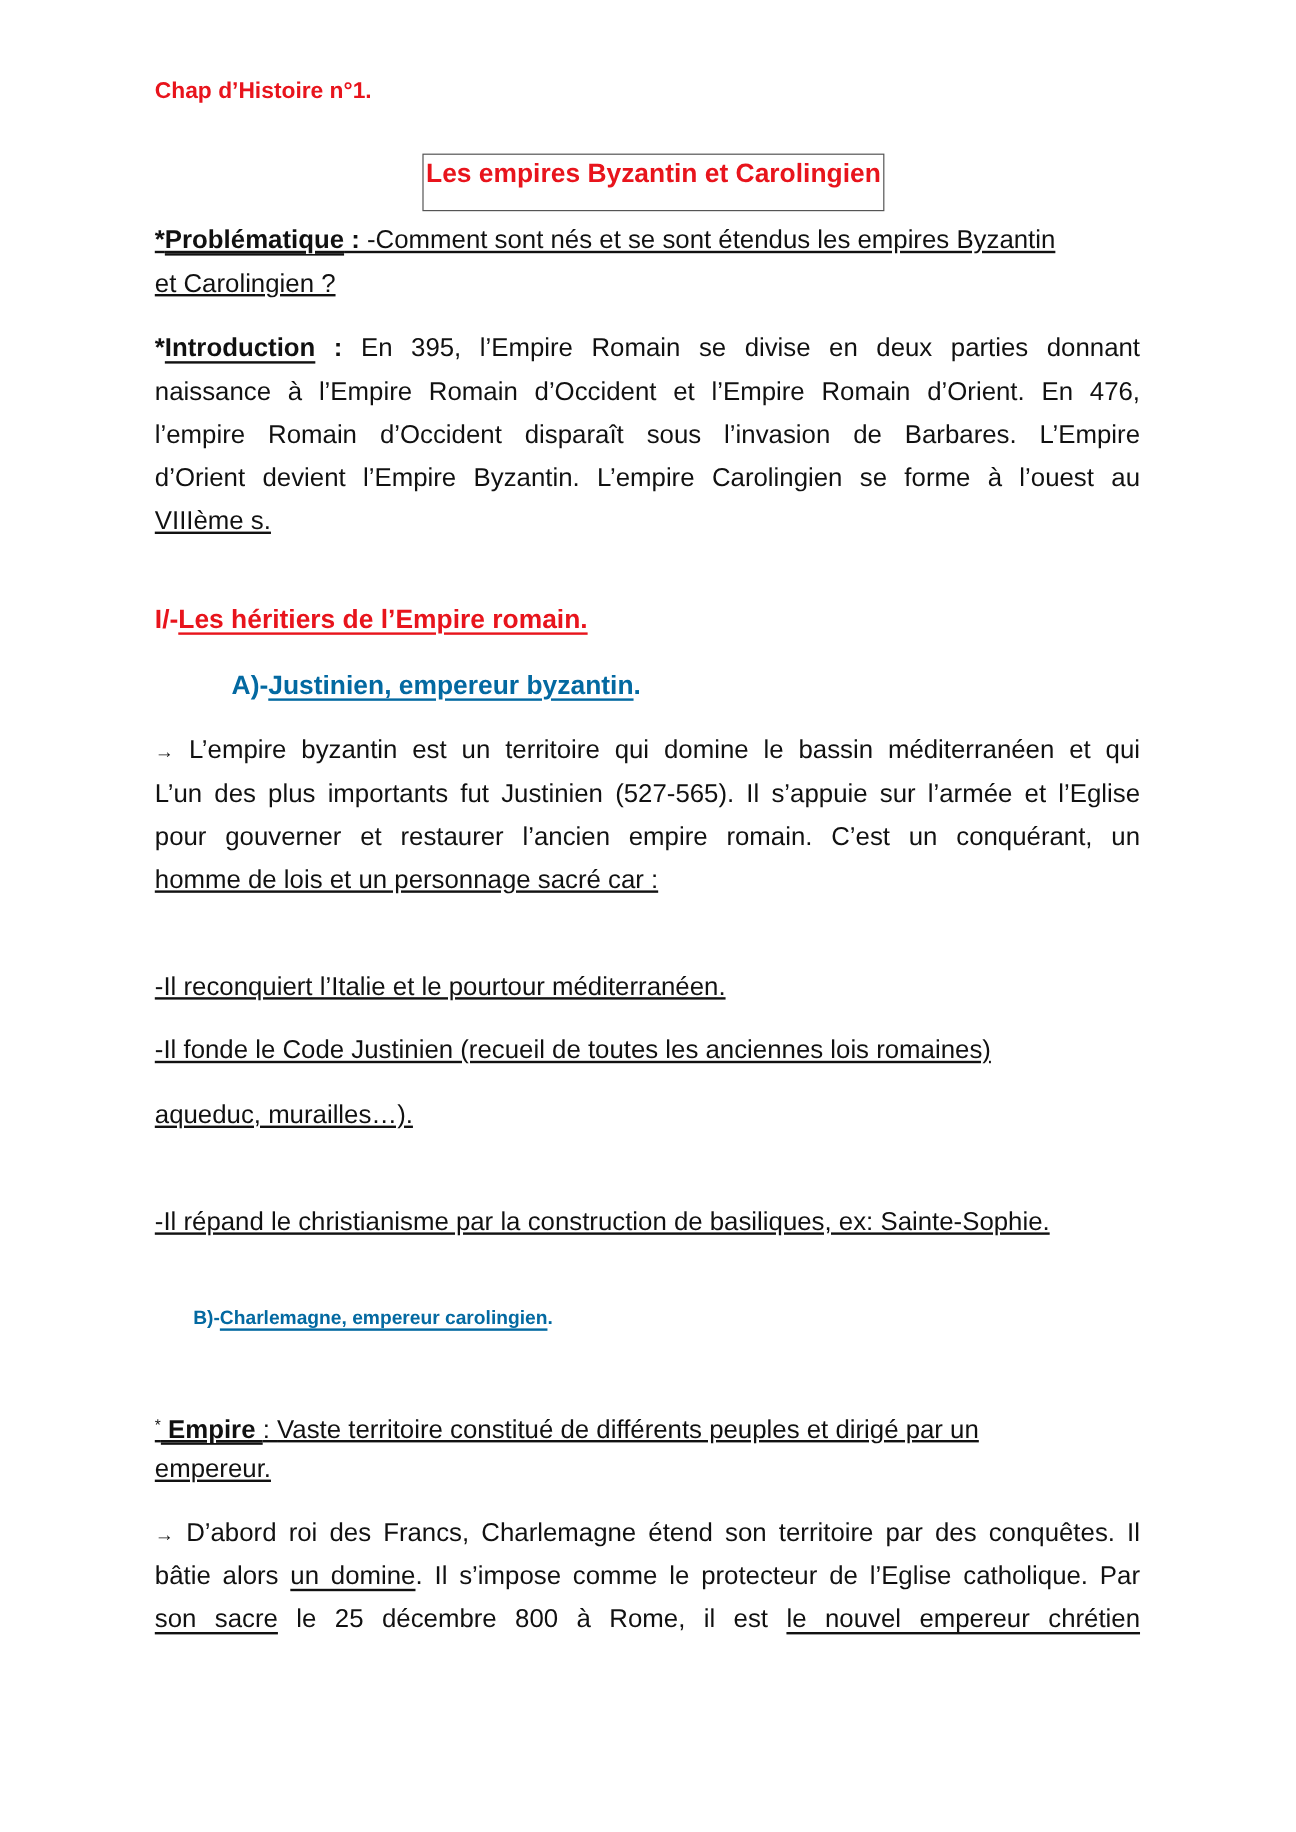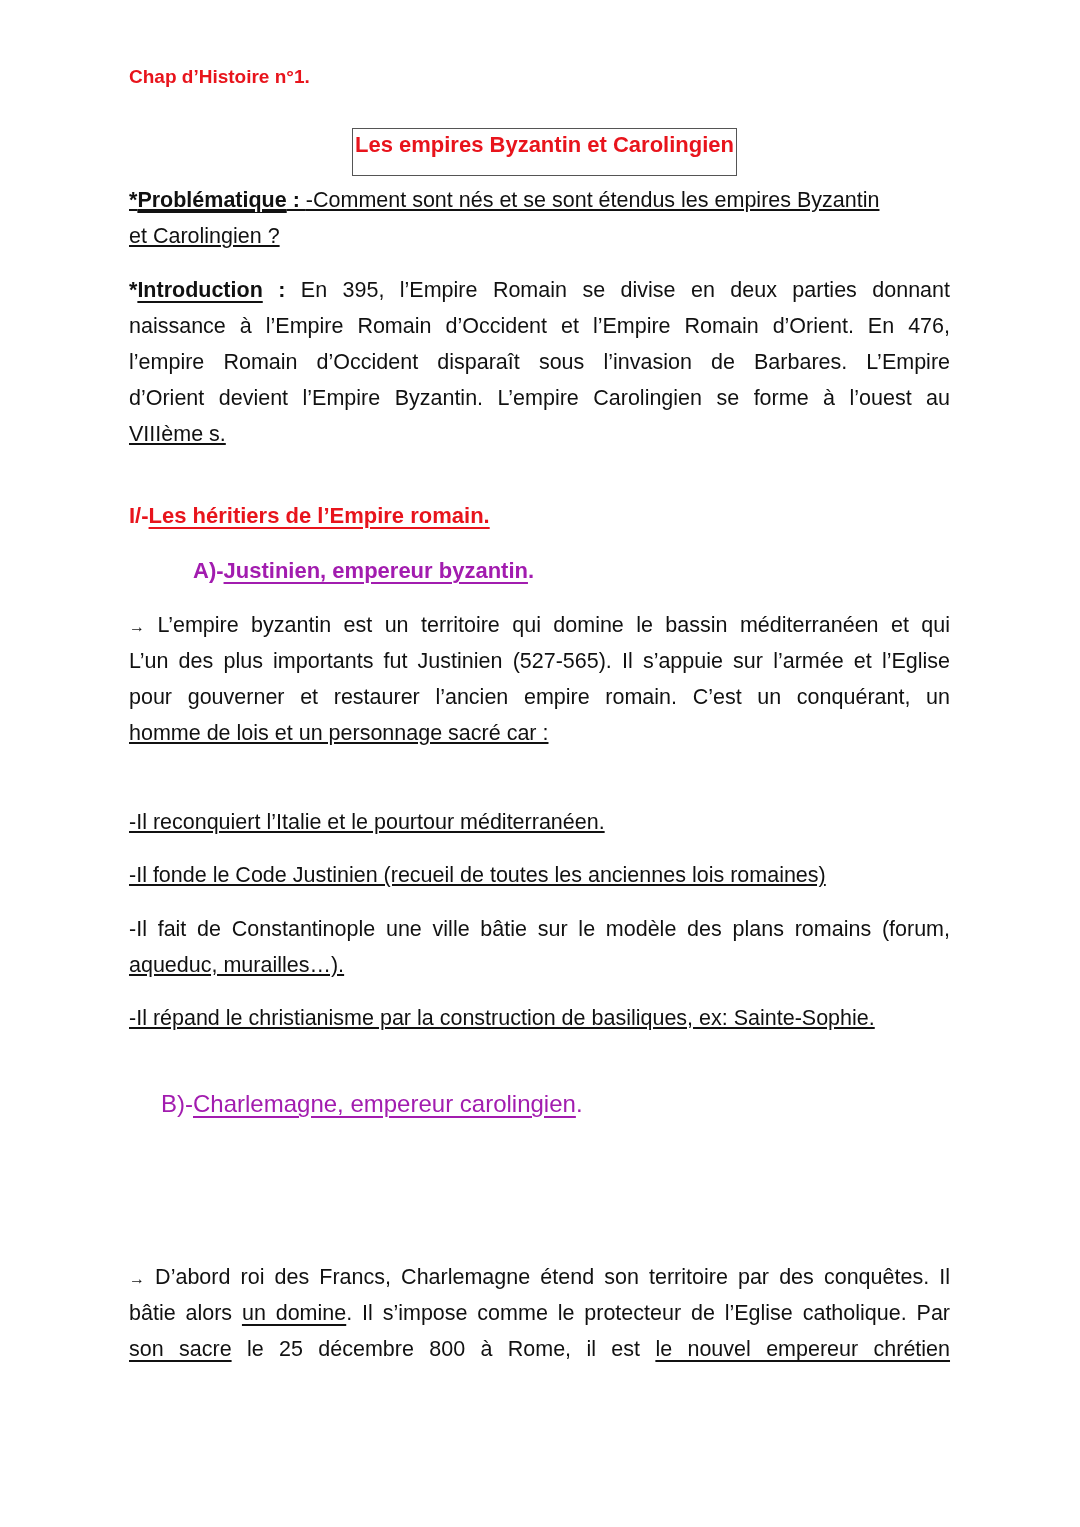--- a/index.html
+++ b/index.html
@@ -1,34 +1,34 @@
 <!DOCTYPE html>
 <html><head>
   <meta charset="utf-8">
   <style>
     html, body { margin: 0; padding: 0; background: #ffffff; }
     body { width: 1080px; height: 1527px; position: relative; overflow: hidden;
            font-family: "Liberation Sans", "DejaVu Sans", sans-serif; color: #111; }
     .page { position: absolute; left: 0; top: 0; width: 976px; height: 1527px; }
     .abs { position: absolute; white-space: nowrap; }
     .red { color: #e8141c; }
-    .green { color: #a21caf; }
+    .green { color: #0369a1; }
     .bold { font-weight: bold; }
     .u { text-decoration: underline; text-decoration-thickness: 2px; text-underline-offset: 4px; }
     .u1 { text-decoration: underline; text-decoration-thickness: 1.5px; text-underline-offset: 4px; }
     .chap { left: 129px; top: 66px; font-size: 19px; font-weight: bold; }
     .title-box { left: 352px; top: 128px; border: 1.5px solid #555; padding: 2px 2px 16px 2px;
                  font-size: 22px; font-weight: bold; line-height: 28px; }
     .para { position: absolute; left: 129px; width: 821px; font-size: 21.5px; line-height: 36px;
             text-align: justify; }
     .para .line { display: block; text-align: justify; text-align-last: justify; height: 36px; white-space: nowrap; }
     .para .line.last { text-align-last: left; text-decoration: underline; }
     .h1 { left: 129px; top: 503px; font-size: 22px; font-weight: bold; }
     .h2a { left: 193px; top: 558px; font-size: 22px; font-weight: bold; }
-    .h2b { left: 161px; top: 1090px; font-size: 24px; font-weight: normal; }
+    .h2b { left: 161px; top: 1090px; font-size: 16px; font-weight: bold; }
     .arrow { font-size: 16px; }
     .star-small { font-size: 13px; vertical-align: 6px; }
   </style>
 </head>
 <body>
 
 <div class="page">
 
   <div class="abs chap red">Chap d’Histoire n°1.</div>
 
@@ -66,31 +66,36 @@
     <span class="line last">homme de lois et un personnage sacré car :</span>
   </div>
 
   <div class="para" style="top:804px;">
     <span class="line last">-Il reconquiert l’Italie et le pourtour méditerranéen.</span>
   </div>
   <div class="para" style="top:857px;">
     <span class="line last">-Il fonde le Code Justinien (recueil de toutes les anciennes lois romaines)</span>
   </div>
   <div class="para" style="top:911px;">
-    <span class="line">-Il fait de Constantinople une ville bâtie sur le modèle des plans romains (forum,</span>
     <span class="line last">aqueduc, murailles…).</span>
   </div>
   <div class="para" style="top:1000px;">
     <span class="line last">-Il répand le christianisme par la construction de basiliques, ex: Sainte-Sophie.</span>
   </div>
 
   <div class="abs h2b green">
     <span>B)-</span><span class="u">Charlemagne, empereur carolingien</span><span>.</span>
   </div>
 
+  <div class="para" style="top:1170px;">
+    <span class="line last">
+      <span class="star-small">*</span><span class="bold u"> Empire </span><span>: </span><span>Vaste territoire constitué de différents peuples et dirigé par un</span>
+    </span>
+    <span class="line last">empereur.</span>
+  </div>
 
   <div class="para" style="top:1259px;">
     <span class="line"><span class="arrow">→</span><span> D’abord roi des Francs, Charlemagne étend son territoire par des conquêtes. Il</span></span>
     <span class="line">
       <span>bâtie alors </span><span class="u1">un domine</span><span>. Il s’impose comme le protecteur de l’Eglise catholique. Par</span>
     </span>
     <span class="line">
       <span class="u1">son sacre</span><span> le 25 décembre 800 à Rome, il est </span><span class="u1">le nouvel empereur chrétien</span>
     </span>
   </div>

